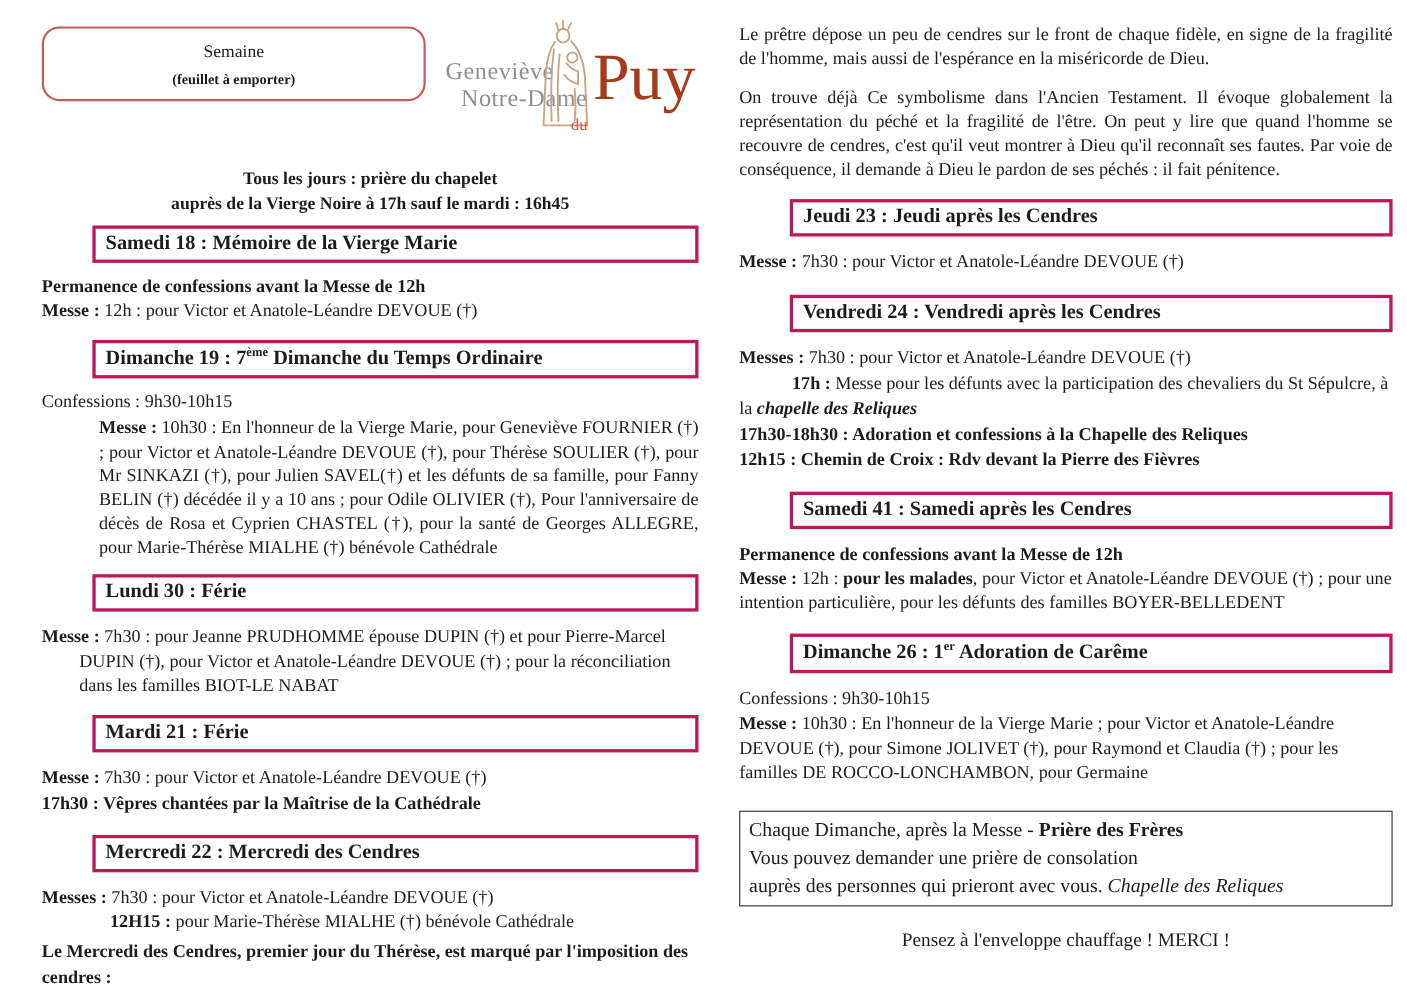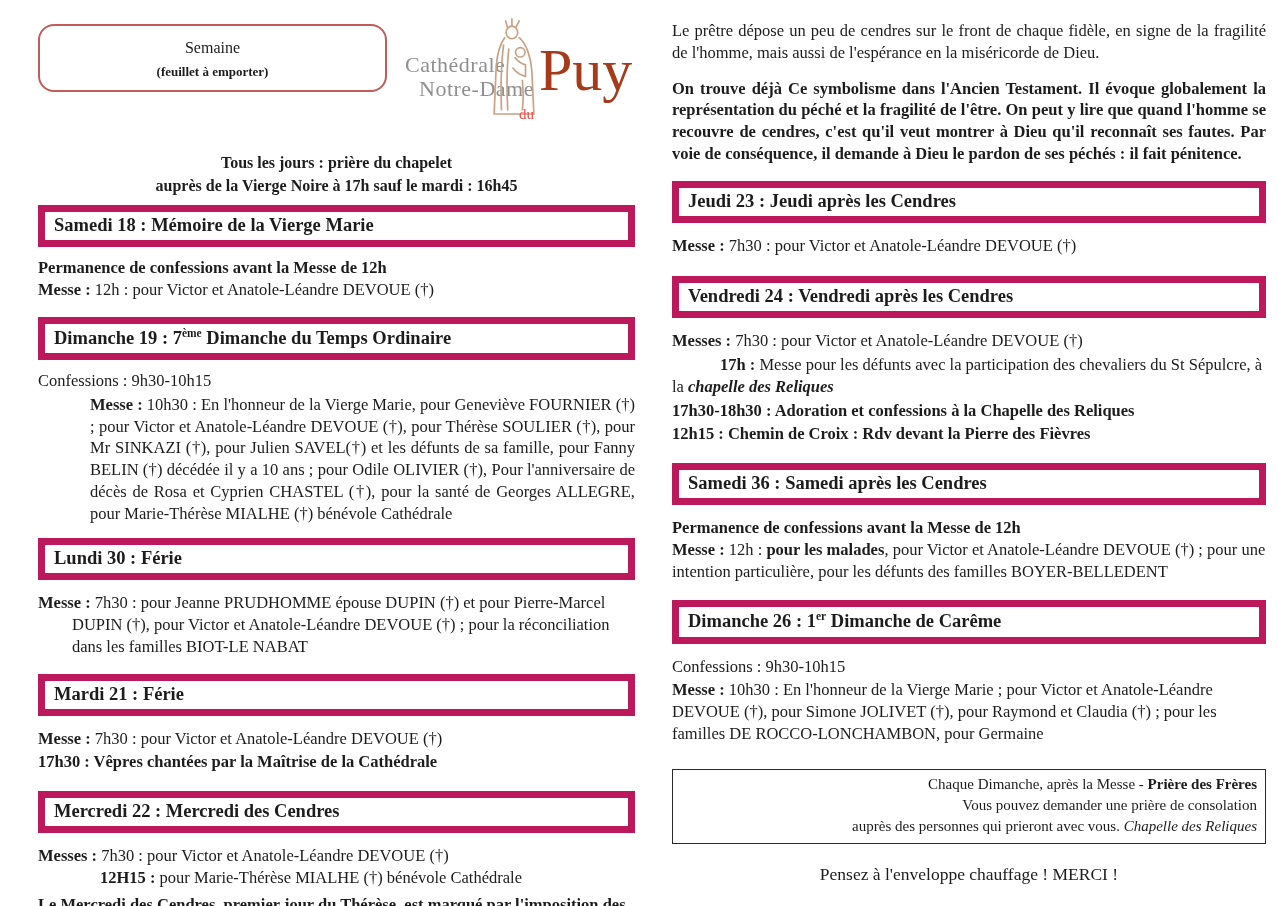--- a/index.html
+++ b/index.html
@@ -31,56 +31,56 @@
   .logo-gray{position:absolute;color:var(--logo-gray);font-size:22px;letter-spacing:.5px;}
   .lg-1{left:2px;top:36px;}
   .lg-2{left:16px;top:60px;}
   .statue{position:absolute;left:88px;top:0;}
   .logo-du{position:absolute;left:116px;top:90px;color:#ef4444;font-size:15px;}
   .logo-puy{position:absolute;left:136px;top:24px;color:var(--brand-red);font-size:60px;line-height:1;}
   .notice{text-align:center;font-weight:bold;font-size:16px;line-height:1.45;margin-top:5px;}
 
   
   .day-header{
-    border:7px solid #be185d;font-weight:bold;font-size:18.5px;
-    padding:3px 9px 4px;background:#fff;
+    border:3px solid #be185d;font-weight:bold;font-size:18.5px;
+    padding:3px 9px 4px;background:#fff;margin-left:46px;
   }
   sup{font-size:.62em;vertical-align:super;text-align:center;}
   .line{font-size:16.5px;line-height:1.32;}
   .b{font-weight:bold;}
   .i{font-style:italic;}
   .bi{font-weight:bold;font-style:italic;}
   .just{text-align:justify;}
   .ind52{margin-left:52px;}
   .ind62{padding-left:62px;}
   .hang{padding-left:34px;text-indent:-34px;}
   .tind48{text-indent:48px;}
   .mt2{margin-top:2px;}.mt4{margin-top:4px;}
   .mt8{margin-top:8px;}.mt10{margin-top:10px;}.mt12{margin-top:12px;}
-  .mt14{margin-top:14px;font-weight:bold;}.mt16{margin-top:16px;}.mt18{margin-top:18px;}
+  .mt14{margin-top:14px;}.mt16{margin-top:16px;}.mt18{margin-top:18px;}
   .mt20{margin-top:20px;}.mt24{margin-top:24px;}
 
   .priere-box{
-    border:1px solid #2a2a2a;text-align:right;font-size:15px;
+    border:1px solid #2a2a2a;text-align:left;font-size:18px;
     line-height:1.42;padding:4px 8px 5px;
   }
   .footer-line{text-align:center;font-weight:normal;font-size:17.5px;}
 </style>
 </head>
 <body>
 
 <div class="col-left">
 
   <div class="header-row">
     <div class="week-box">
       <div class="wb-title">Semaine</div>
       <div class="wb-note">(feuillet à emporter)</div>
     </div>
     <div class="logo">
-      <span class="logo-gray lg-1">Cathédrale</span>
+      <span class="logo-gray lg-1">Geneviève</span>
       <span class="logo-gray lg-2">Notre-Dame</span>
       <svg class="statue" width="46" height="104" viewBox="0 0 44 96">
         <g fill="none" stroke="#c9a183" stroke-width="1.6" stroke-linecap="round">
           <path d="M16 10 L14 3 M20 8 L20 1 M24 9 L27 3"></path>
           <ellipse cx="20" cy="14" rx="5.5" ry="6"></ellipse>
           <path d="M13 19 C8 26 6 34 5 46 L3 92 L41 92 L39 50 C38 36 33 24 27 19"></path>
           <circle cx="28" cy="33" r="4.5"></circle>
           <path d="M23 38 C26 42 29 44 33 45 L33 56 C28 55 24 52 21 48"></path>
           <path d="M12 26 C10 42 9 62 10 88 M17 30 C15 48 15 68 16 88 M30 60 C31 70 31 80 30 88"></path>
         </g>
@@ -124,25 +124,25 @@
 
   <div class="day-header mt16">Jeudi 23 : Jeudi après les Cendres</div>
   <p class="line mt12"><span class="b">Messe :</span><span> 7h30 : pour Victor et Anatole-Léandre DEVOUE (†)</span></p>
 
   <div class="day-header mt20">Vendredi 24 : Vendredi après les Cendres</div>
   <p class="line mt12"><span class="b">Messes :</span><span> 7h30 : pour Victor et Anatole-Léandre DEVOUE (†)</span></p>
   <p class="line tind48 mt2"><span class="b">17h :</span><span> Messe pour les défunts avec la participation des chevaliers du St Sépulcre, à la </span><span class="bi">chapelle des Reliques</span></p>
   <p class="line b mt2">17h30-18h30 : Adoration et confessions à la Chapelle des Reliques</p>
   <p class="line b mt2">12h15 : Chemin de Croix : Rdv devant la Pierre des Fièvres</p>
 
-  <div class="day-header mt18">Samedi 36 : Samedi après les Cendres</div>
+  <div class="day-header mt18">Samedi 41 : Samedi après les Cendres</div>
   <p class="line b mt12">Permanence de confessions avant la Messe de 12h</p>
   <p class="line"><span class="b">Messe :</span><span> 12h : </span><span class="b">pour les malades</span><span>, pour Victor et Anatole-Léandre DEVOUE (†) ; pour une intention particulière, pour les défunts des familles BOYER-BELLEDENT</span></p>
 
-  <div class="day-header mt18"><span>Dimanche 26 : 1</span><sup>er</sup><span> Dimanche de Carême</span></div>
+  <div class="day-header mt18"><span>Dimanche 26 : 1</span><sup>er</sup><span> Adoration de Carême</span></div>
   <p class="line mt12">Confessions : 9h30-10h15</p>
   <p class="line mt2"><span class="b">Messe :</span><span> 10h30 : En l'honneur de la Vierge Marie ; pour Victor et Anatole-Léandre DEVOUE (†), pour Simone JOLIVET (†), pour Raymond et Claudia (†) ; pour les familles DE ROCCO-LONCHAMBON, pour Germaine</span></p>
 
   <div class="priere-box mt24">
     <div><span>Chaque Dimanche, après la Messe - </span><span class="b">Prière des Frères</span></div>
     <div>Vous pouvez demander une prière de consolation</div>
     <div><span>auprès des personnes qui prieront avec vous. </span><span class="i">Chapelle des Reliques</span></div>
   </div>
 
   <p class="footer-line mt20">Pensez à l'enveloppe chauffage ! MERCI !</p>

